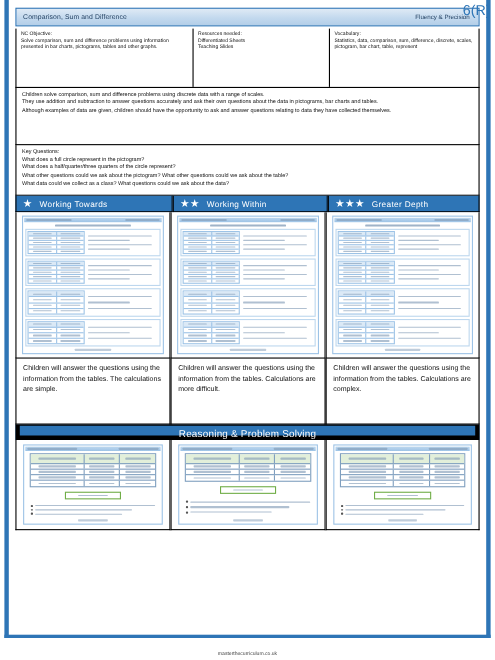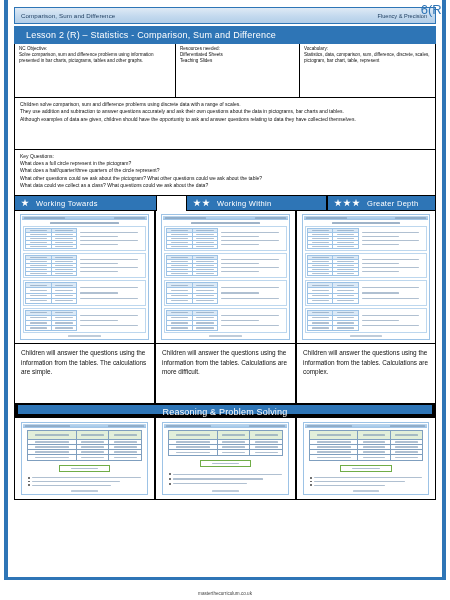--- a/index.html
+++ b/index.html
@@ -116,21 +116,21 @@
   .star-col {
     background: #2E75B6;
     color: #fff;
     display: flex; align-items: center;
     border: 1px solid #000;
     border-top: none;
     font-size: 7.5px;
   }
   .star-col + .star-col { border-left: 1px solid #000; }
   .sc1 { width: 143px; }
-  .sc2 { width: 141px; margin-left: 29px; }
+  .sc2 { width: 141px; }
   .sc3 { flex: 1; }
   .stars { display:flex; gap:1px; margin:0 7px 0 6px; }
   .star {
     width: 8px; height: 8px; background: #fff;
     clip-path: polygon(50% 0%, 61% 35%, 98% 35%, 68% 57%, 79% 91%, 50% 70%, 21% 91%, 32% 57%, 2% 35%, 39% 35%);
   }
   .star-label { letter-spacing: .3px; }
 
   
   .sheet-row { display: flex; height: 133px; }
@@ -285,21 +285,20 @@
 
   <div class="topbar">
     <div class="topbar-left">Comparison, Sum and Difference</div>
     <div class="topbar-spacer"></div>
     <div class="topbar-right">Fluency &amp; Precision</div>
   </div>
   <div class="topbar-page">6(R)</div>
 
   <div class="content">
 
-    <div class="lesson-title">Lesson 2 (R) – Statistics - Comparison, Sum and Difference</div>
 
     <div class="obj-table">
       <div class="obj-cell obj-c1">
         <span class="obj-head">NC Objective:</span>
         <span class="obj-body">Solve comparison, sum and difference problems using information presented in bar charts, pictograms, tables and other graphs.</span>
       </div>
       <div class="obj-cell obj-c2">
         <span class="obj-head">Resources needed:</span>
         <span class="obj-body" style="white-space:pre-line">Differentiated Sheets
 Teaching Slides</span>

